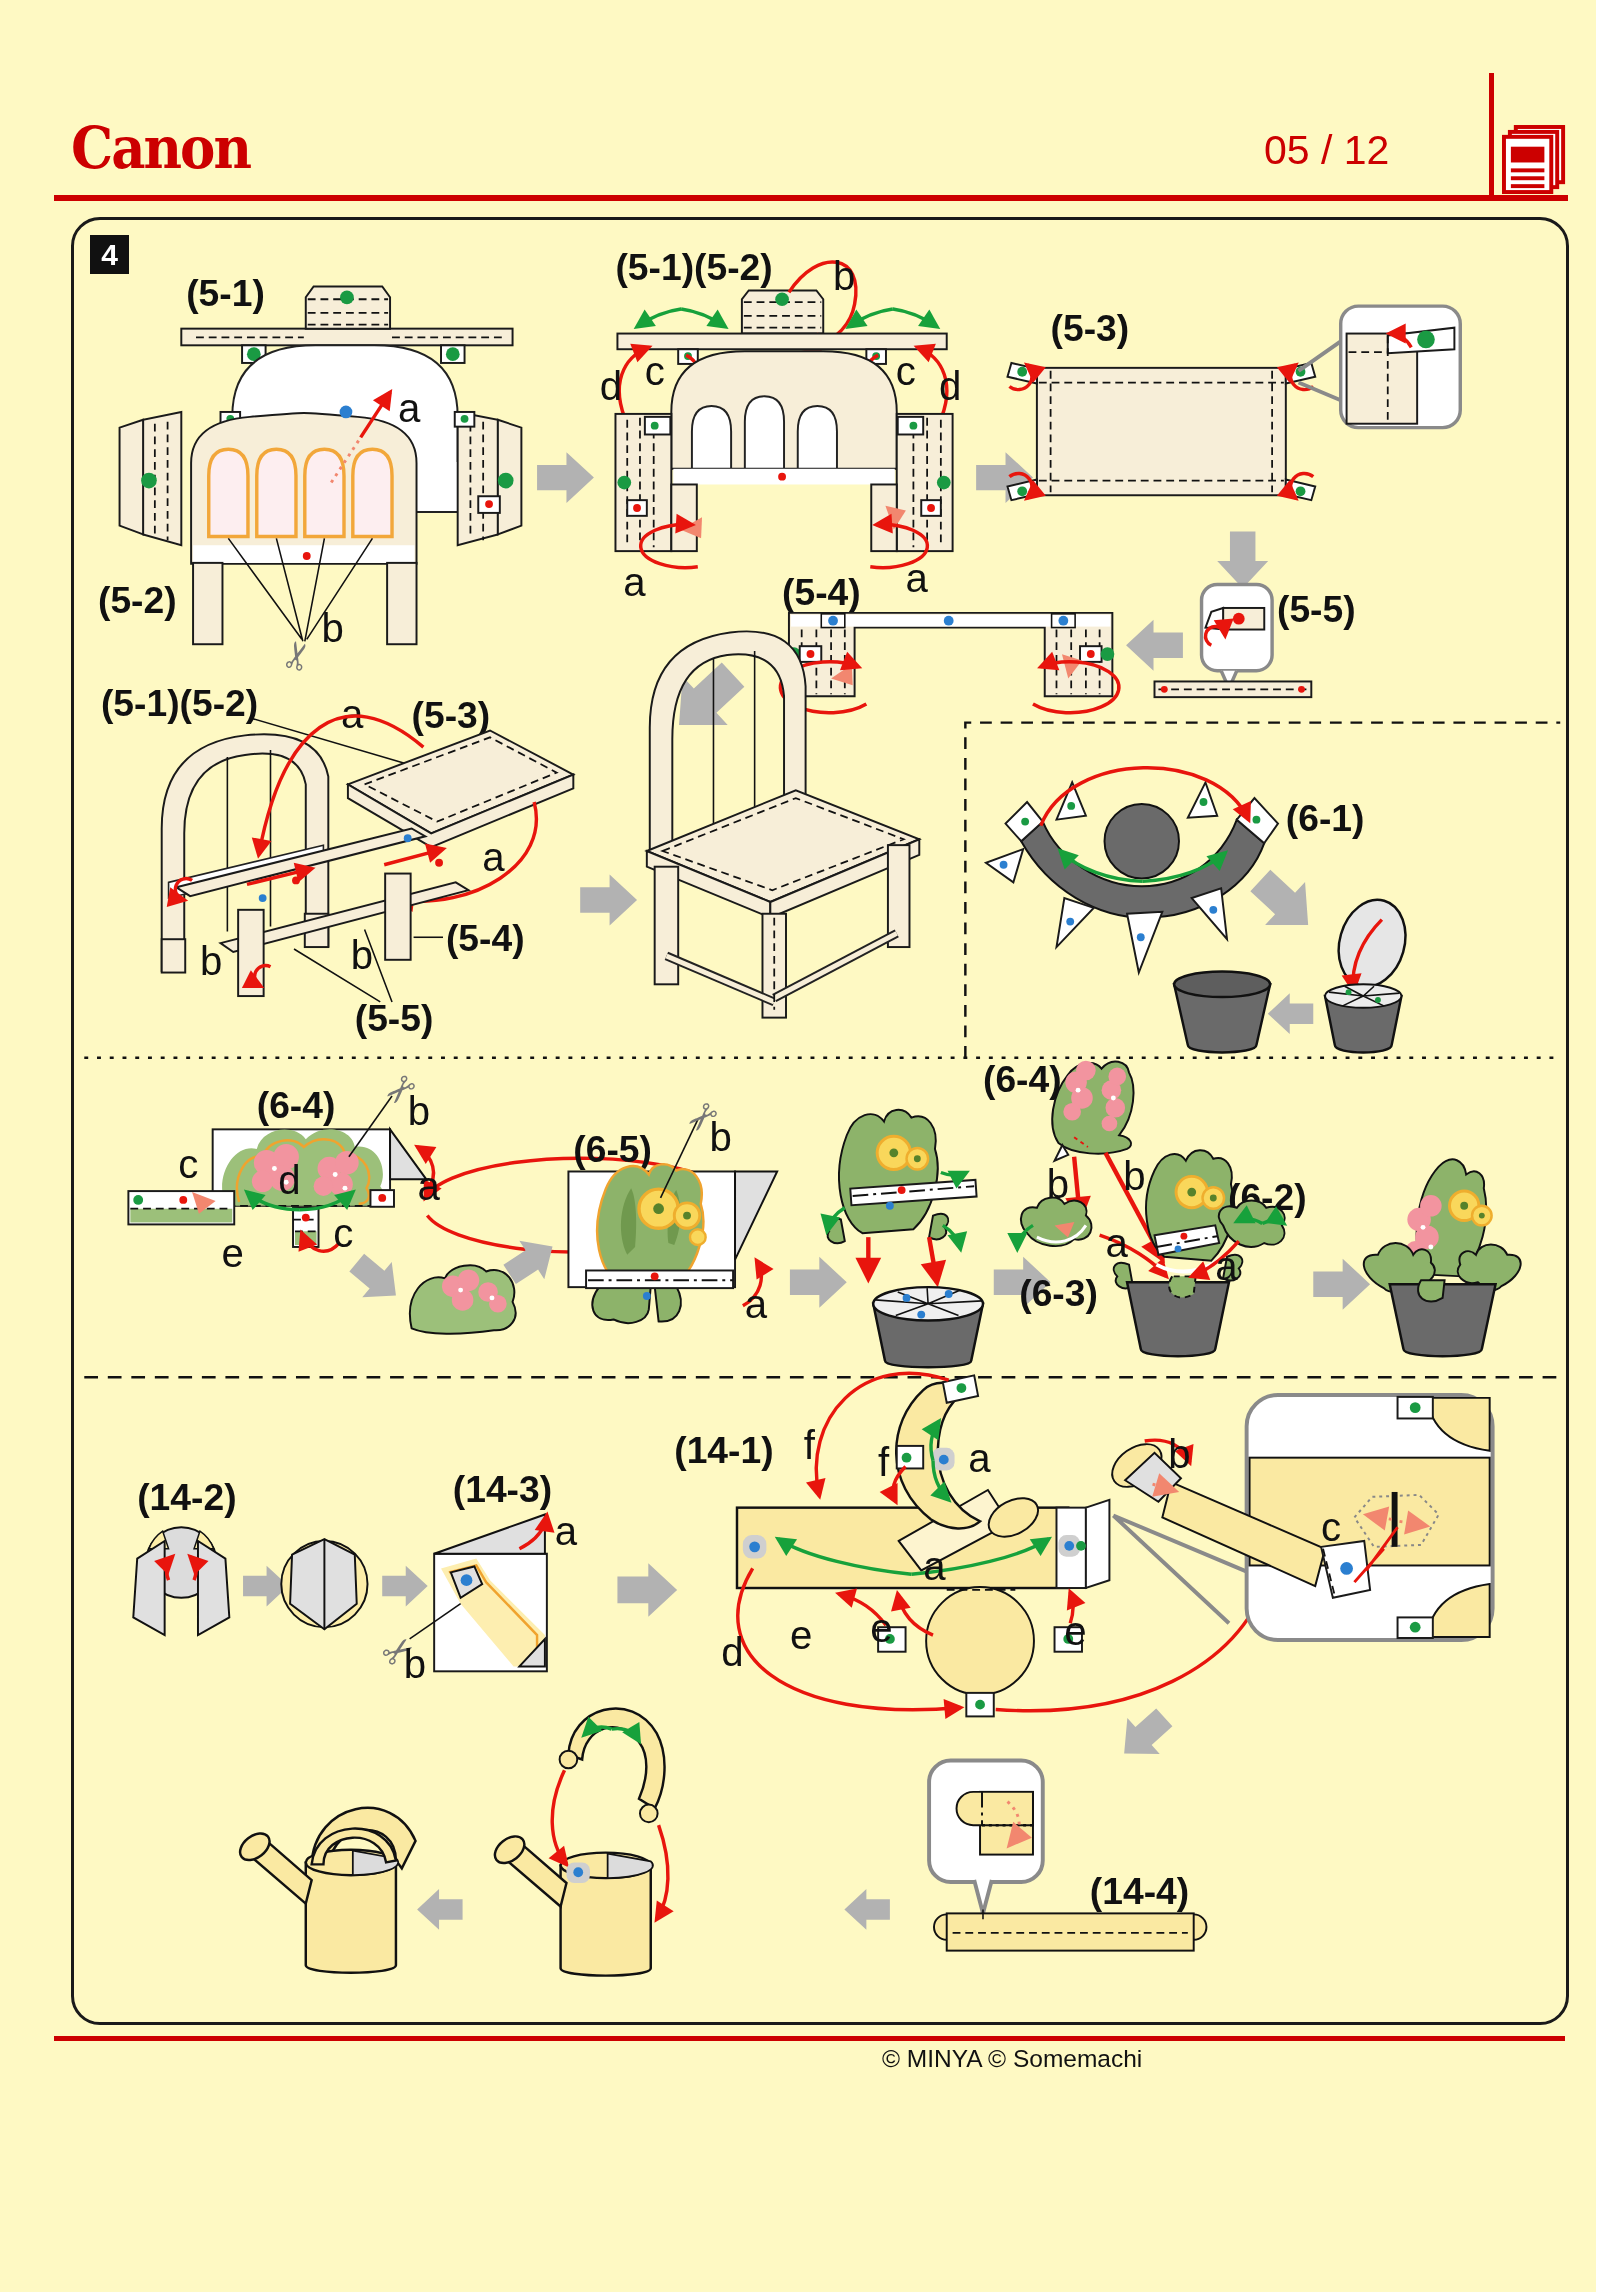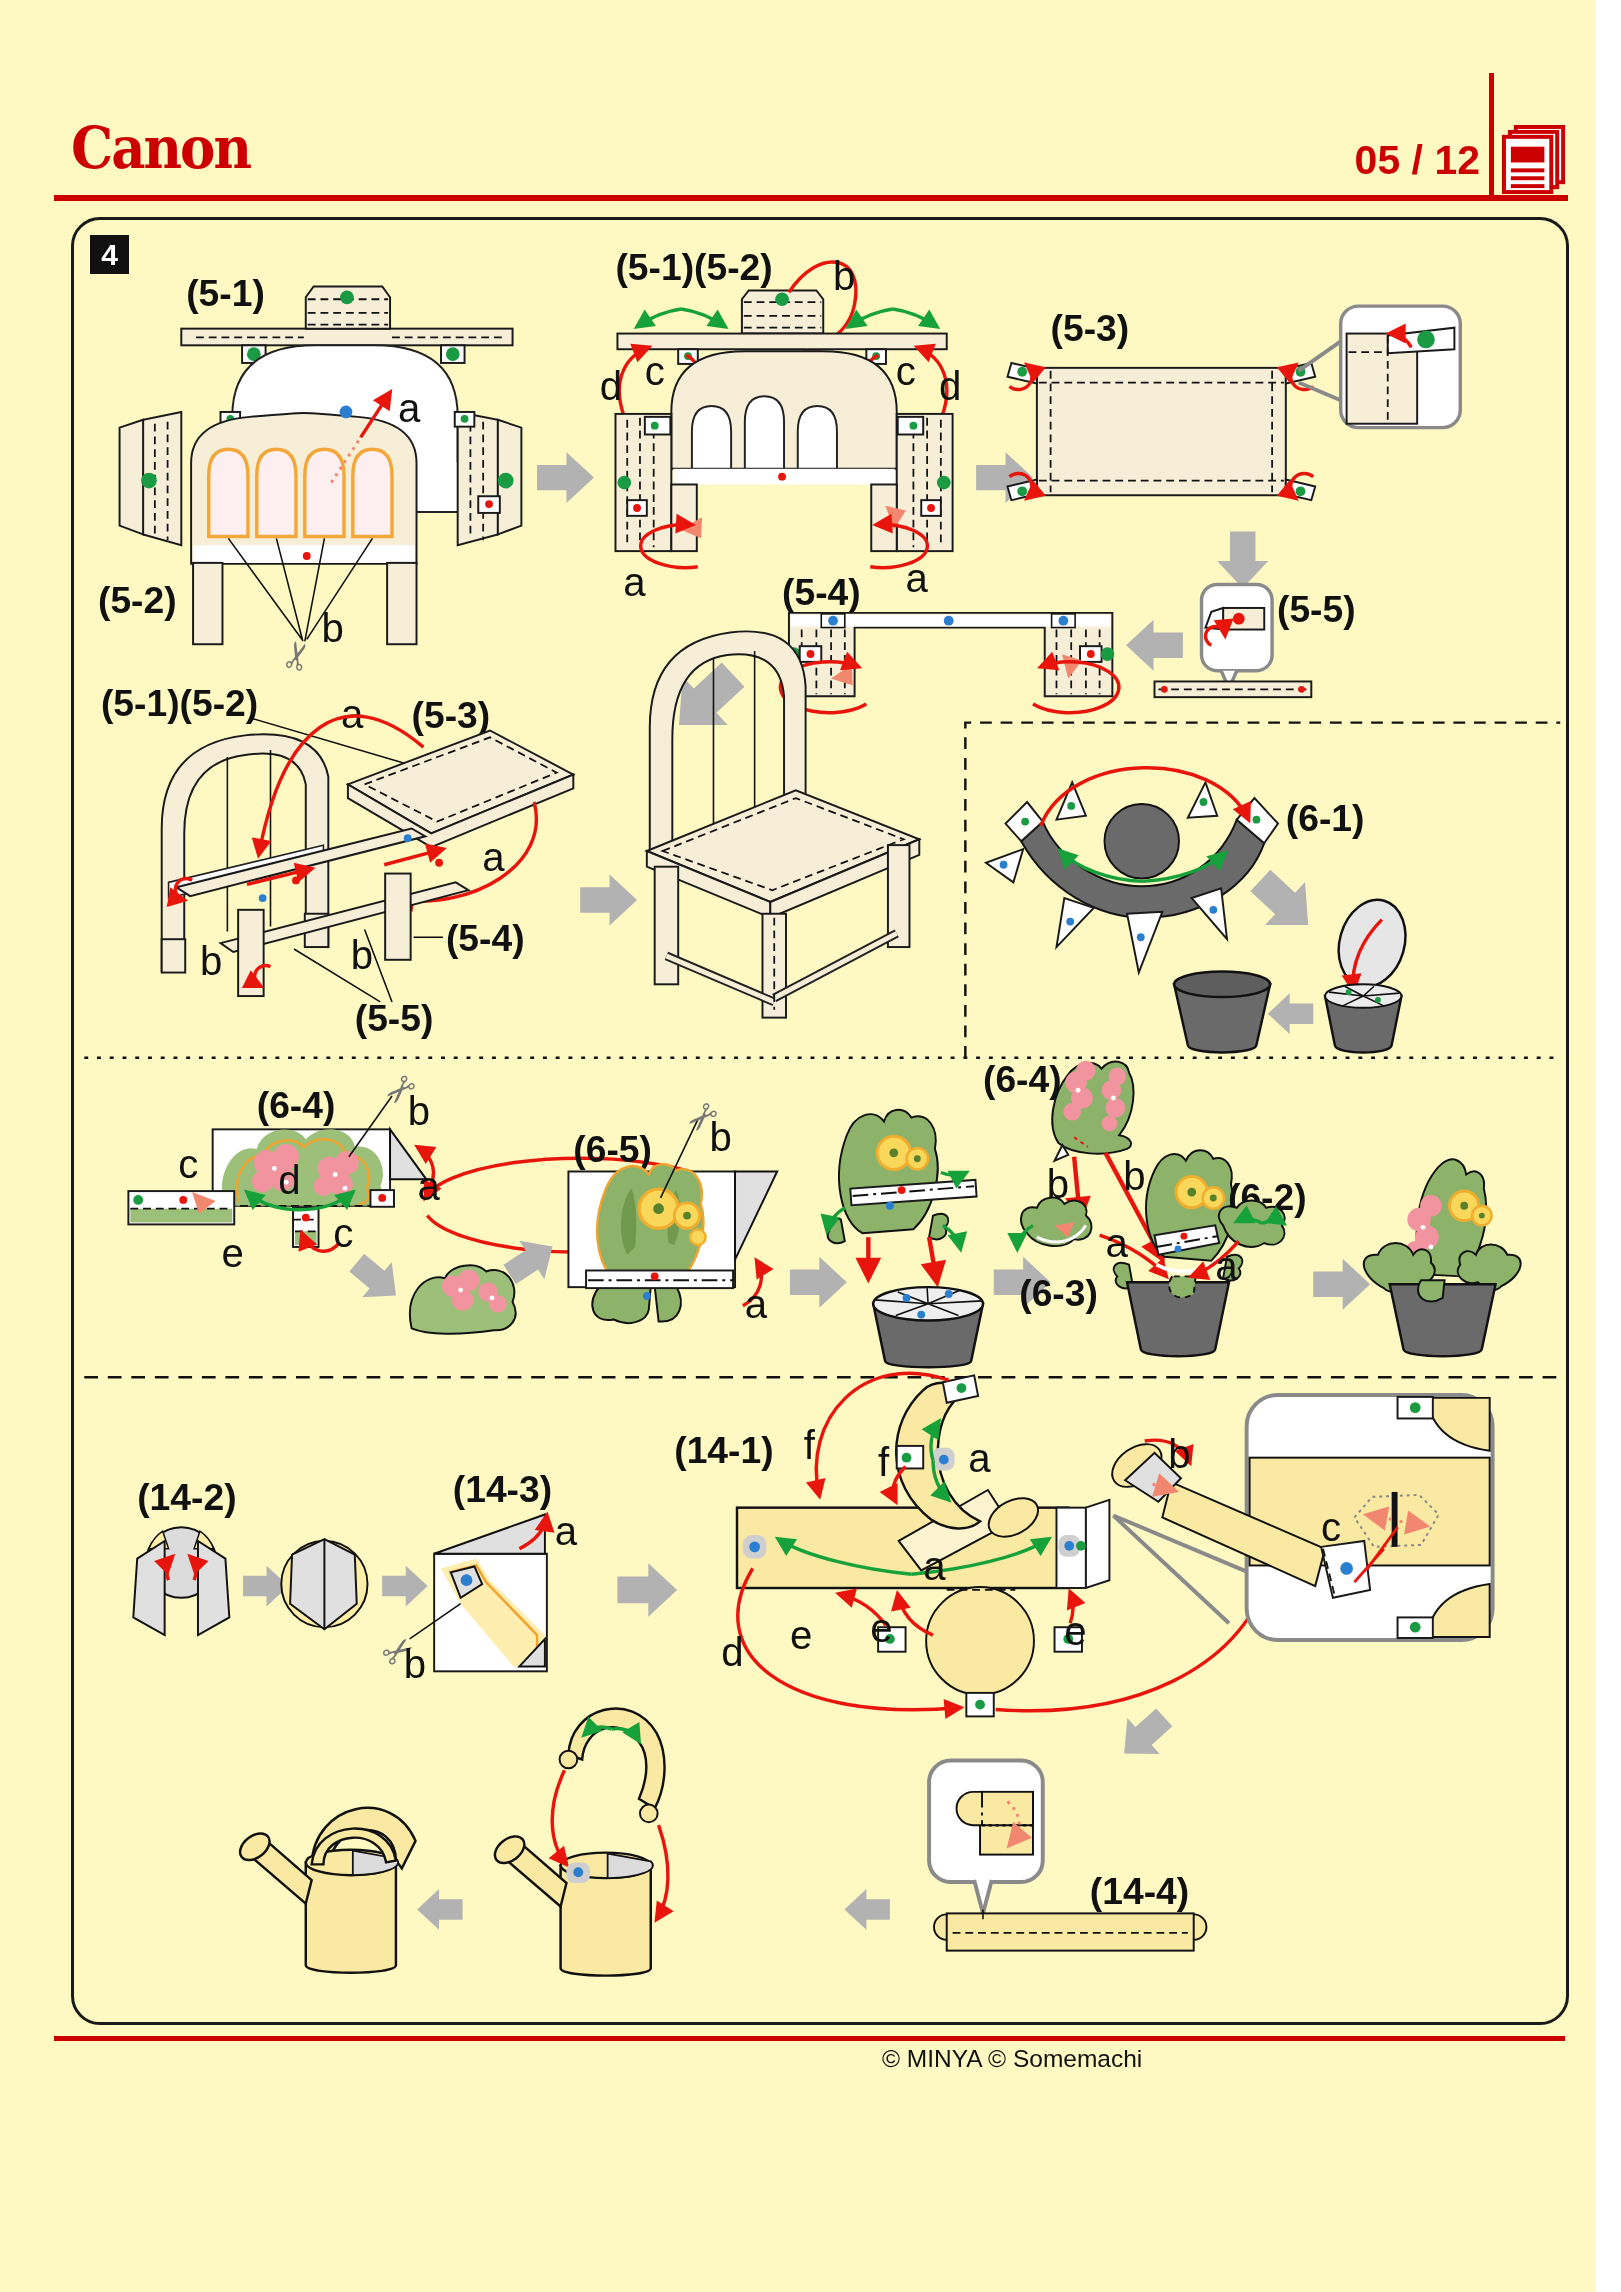--- a/index.html
+++ b/index.html
@@ -2,22 +2,22 @@
 <html><head>
 <meta charset="utf-8">
 <style>
   html,body{margin:0;padding:0;background:#fff;}
   #page{position:relative;width:1596px;height:2293px;background:#fef9c3;overflow:hidden;
         font-family:"Liberation Sans",sans-serif;}
   
   #brand{position:absolute;left:71px;top:116px;color:#cc0000;
          font-family:"DejaVu Serif",serif;font-weight:bold;font-size:53px;
          letter-spacing:-2px;transform:scaleY(1.08);}
-  #pagenum{position:absolute;left:1264px;top:137px;width:216px;text-align:right;
-           color:#cc0000;font-weight:bold;font-size:41px;}
+  #pagenum{position:absolute;left:1264px;top:127px;width:216px;
+           color:#cc0000;font-weight:normal;font-size:41px;}
   #vrule{position:absolute;left:1489px;top:73px;width:4.9px;height:125px;background:#cc0000;}
   #hrule{position:absolute;left:54px;top:195px;width:1514px;height:5.9px;background:#cc0000;}
   #frame{position:absolute;left:71px;top:217px;width:1492px;height:1802px;
          border:3.4px solid #1a1a1a;border-radius:29px;}
   #badge{position:absolute;left:90px;top:235px;width:39px;height:39px;background:#111;
          color:#fff;font-weight:bold;font-size:30px;text-align:center;line-height:39px;}
   #frule{position:absolute;left:54px;top:2036px;width:1511px;height:4.9px;background:#cc0000;}
   #credit{position:absolute;left:882px;top:2045px;width:667px;
           font-size:24.5px;color:#111;}
   

